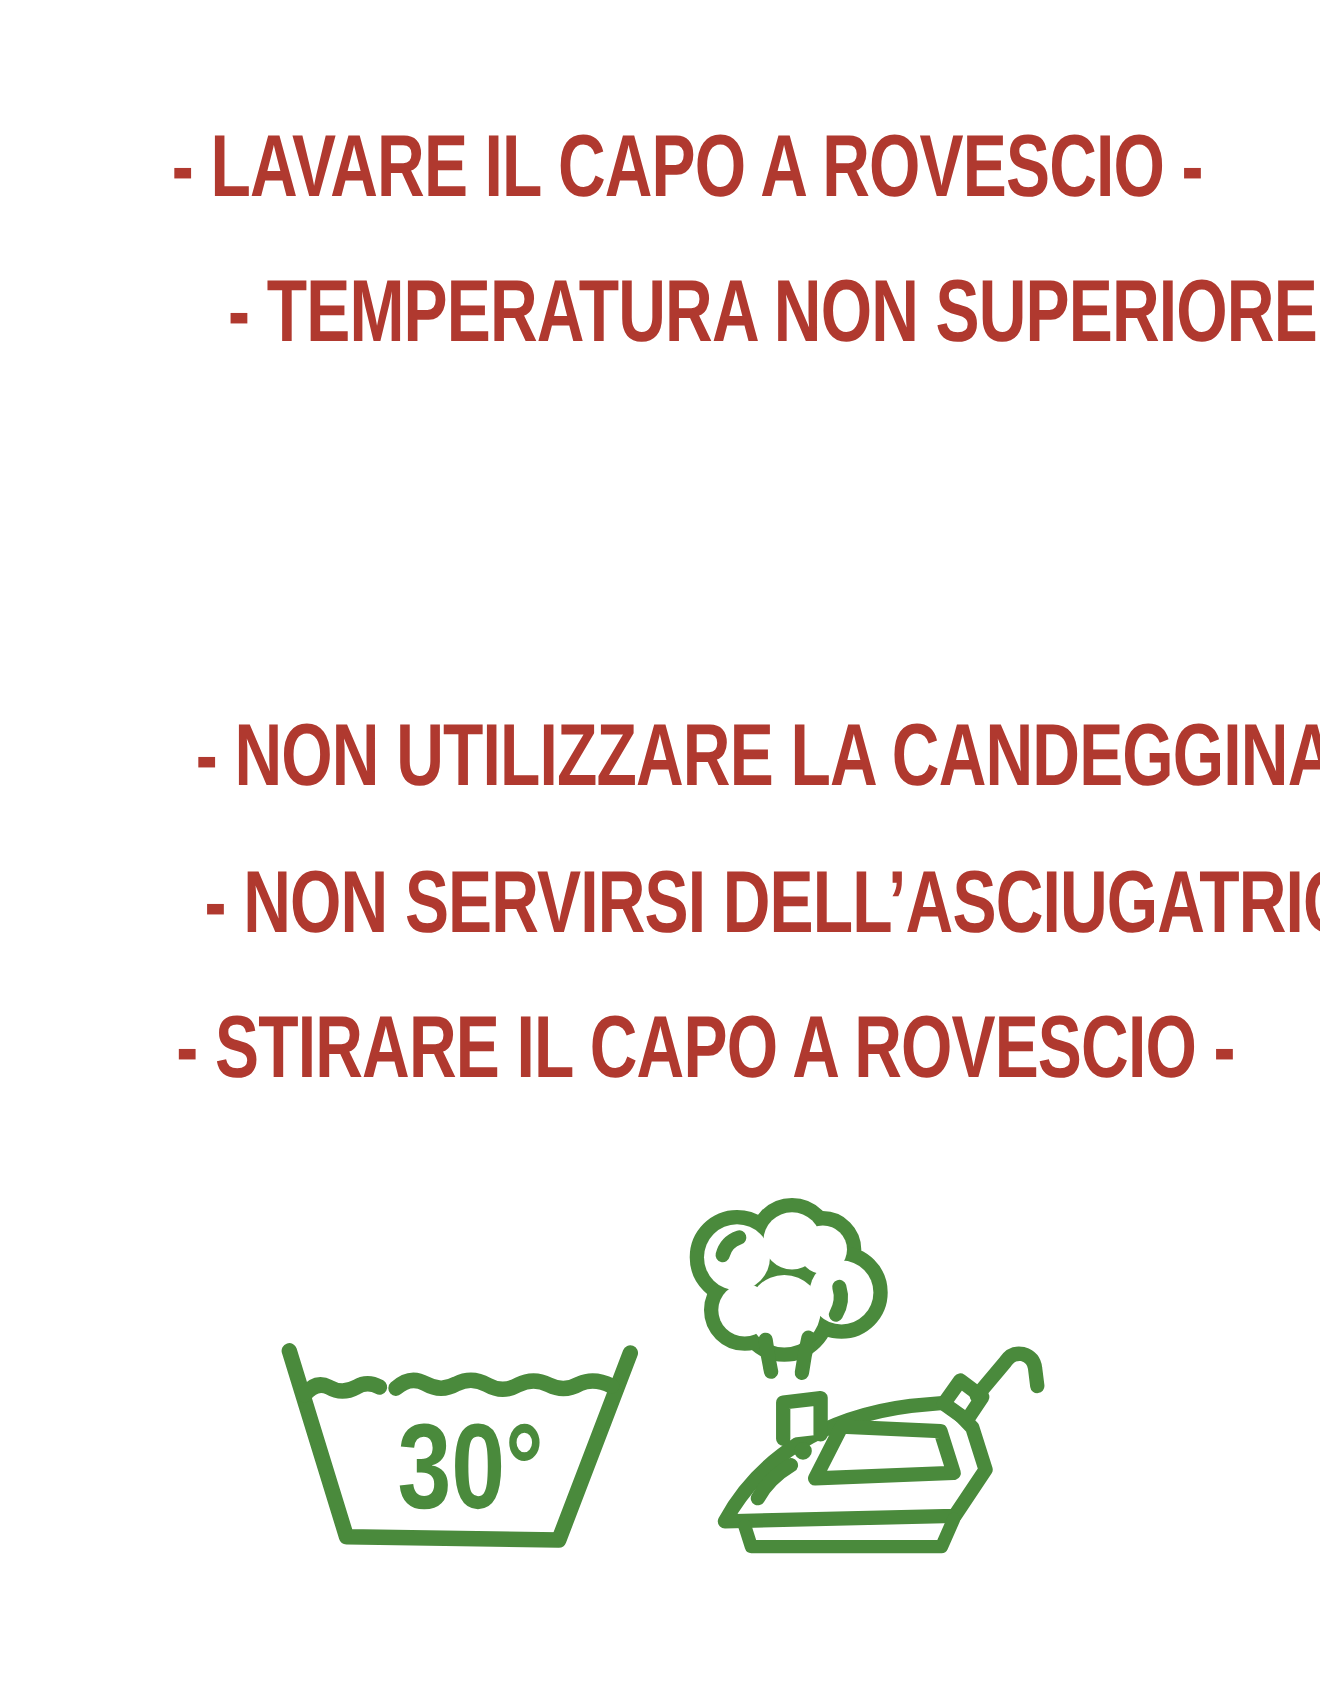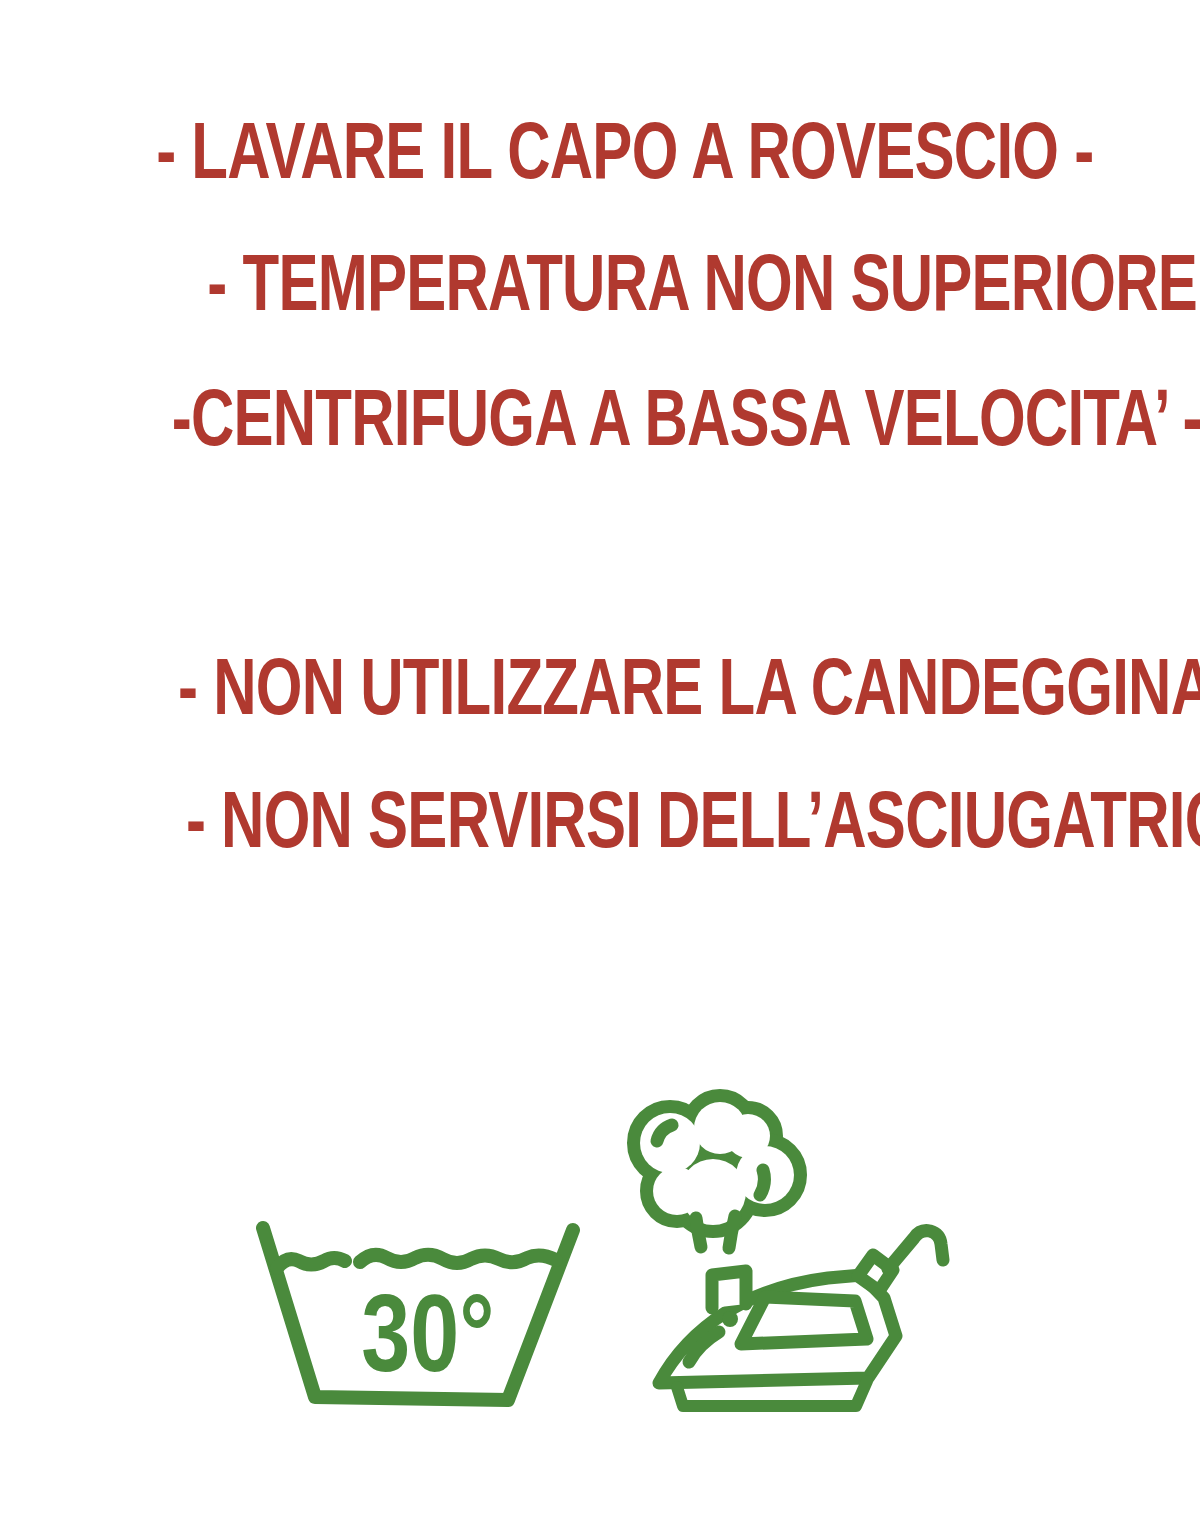--- a/index.html
+++ b/index.html
@@ -65,28 +65,28 @@
 <body>
 
 <div class="page">
 
   <div class="care-line line-1">
     <span>- LAVARE IL CAPO A ROVESCIO -</span>
   </div>
   <div class="care-line line-2">
     <span>- TEMPERATURA NON SUPERIORE AI 30°C -</span>
   </div>
-  <div class="care-line line-3">
-    <span>-CENTRIFUGA A BASSA VELOCITA’ -</span>
-  </div>
   <div class="care-line line-5">
     <span>- NON UTILIZZARE LA CANDEGGINA -</span>
   </div>
   <div class="care-line line-6">
     <span>- NON SERVIRSI DELL’ASCIUGATRICE -</span>
+  </div>
+  <div class="care-line line-7">
+    <span>- STIRARE IL CAPO A ROVESCIO -</span>
   </div>
 
   <svg class="icon-wash" viewBox="0 0 360 230" xmlns="http://www.w3.org/2000/svg">
     <g stroke="#4a8a3c" stroke-width="14" fill="none" stroke-linecap="round" stroke-linejoin="round">
       <path d="M28,30 L80,199 L273,202 L338,32"></path>
       <path d="M42,70 Q52,57 64,63 Q76,70 89,63 Q99,57 110,63"></path>
       <path d="M125,64 Q138,52 152,60 Q166,68 180,60 Q194,53 208,61 Q222,69 236,61 Q250,54 264,61 Q278,68 292,60 Q305,54 321,62"></path>
     </g>
     <text class="wash-temp-text" x="241" y="173" transform="scale(0.8,1)" text-anchor="middle">30°</text>
   </svg>

